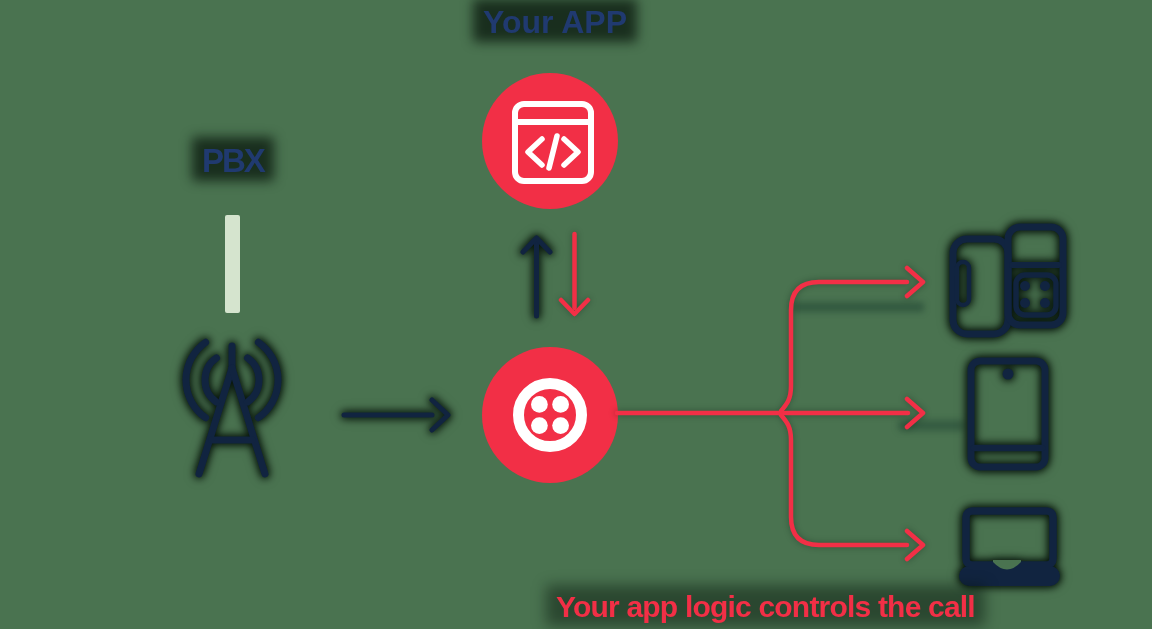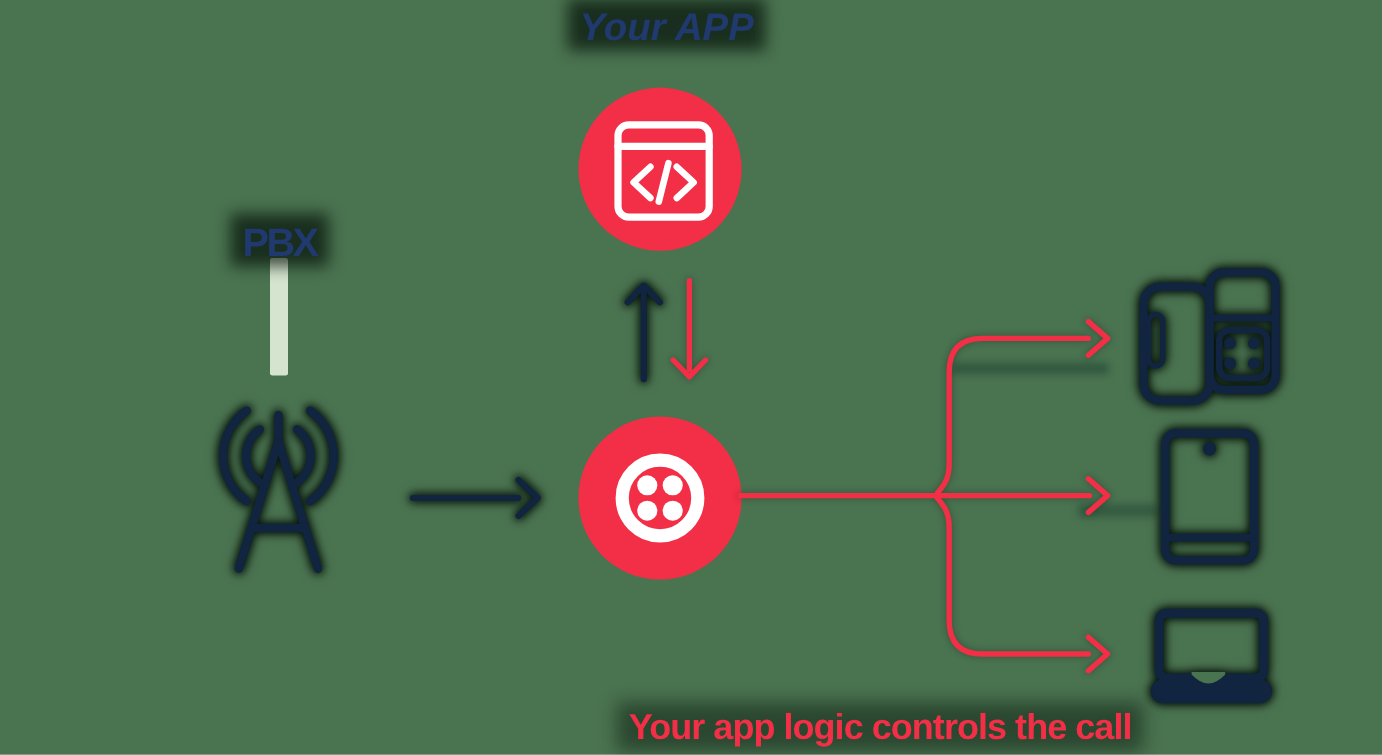--- a/index.html
+++ b/index.html
@@ -24,21 +24,21 @@
     left: -10px; right: -10px; top: -7px; bottom: -4px;
     background: var(--halo-strong, rgba(4,17,9,0.70));
     filter: blur(6px);
     border-radius: 3px;
   }
   .label .halo.soft {
     background: var(--halo-soft, rgba(4,17,9,0.45));
     filter: blur(7px);
   }
   .navy-label { color: var(--navy-text, #1E3468); }
-  .red-label  { color: var(--red, #F22F46); }
+  .red-label  { color: var(--red, #F22F46); margin-left: 32px; }
 
   .abs { position: absolute; }
 
   svg { display: block; overflow: visible; }
 
   .navy-stroke {
     stroke: var(--navy-icon, #14294D);
     fill: none;
     stroke-linecap: round;
     stroke-linejoin: round;
@@ -67,37 +67,37 @@
     position: absolute;
     filter: blur(3px);
     border-radius: 3px;
   }
 </style>
 </head>
 <body>
 
 <div class="canvas">
 
-  <div class="label navy-label" id="lbl-your-app" style="left:483px; top:6px; font-size:32px;font-style:italic;">
+  <div class="label navy-label" id="lbl-your-app" style="left:483px; top:6px; font-size:32px;">
     <span class="halo"></span>
     <span class="txt">Your APP</span>
   </div>
 
   <svg class="abs" style="left:482px; top:73px;" width="136" height="136" viewBox="0 0 136 136">
     <circle cx="68" cy="68" r="68" class="red-fill"></circle>
     <g class="white-stroke" stroke-width="6" transform="translate(3,0)">
       <rect x="30" y="31" width="76" height="77" rx="9"></rect>
       <line x1="30" y1="49" x2="106" y2="49"></line>
       <path d="M57 66 L43 79 L57 92" stroke-width="5.5"></path>
       <path d="M79 66 L93 79 L79 92" stroke-width="5.5"></path>
       <path d="M72 63 L64 95" stroke-width="5.5"></path>
     </g>
   </svg>
 
-  <div class="label navy-label" id="lbl-pbx" style="left:202px; top:144px; font-size:33px; letter-spacing:-2px;margin-top:41px;">
+  <div class="label navy-label" id="lbl-pbx" style="left:202px; top:144px; font-size:33px; letter-spacing:-2px;">
     <span class="halo"></span>
     <span class="txt">PBX</span>
   </div>
 
   <div class="pale-bar" style="left:225px; top:215px; width:15px; height:98px;"></div>
 
   <svg class="abs icon-halo" style="left:163px; top:338px;" width="138" height="152" viewBox="0 0 138 152">
     <g class="navy-stroke" stroke-width="7">
       <line x1="69" y1="8" x2="69" y2="30"></line>
       <path d="M69 30 L36 136"></path>

